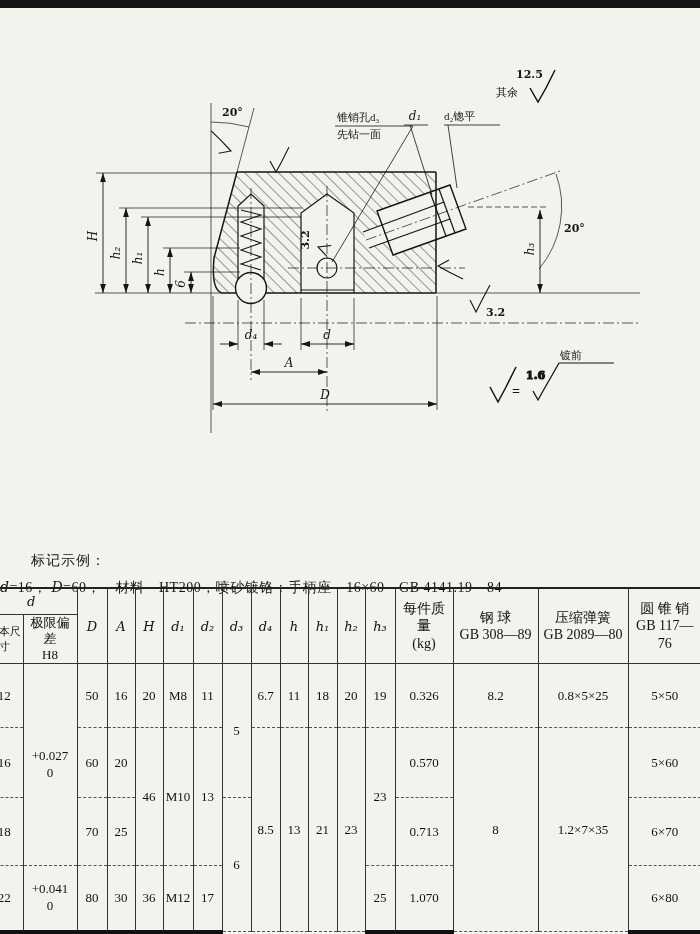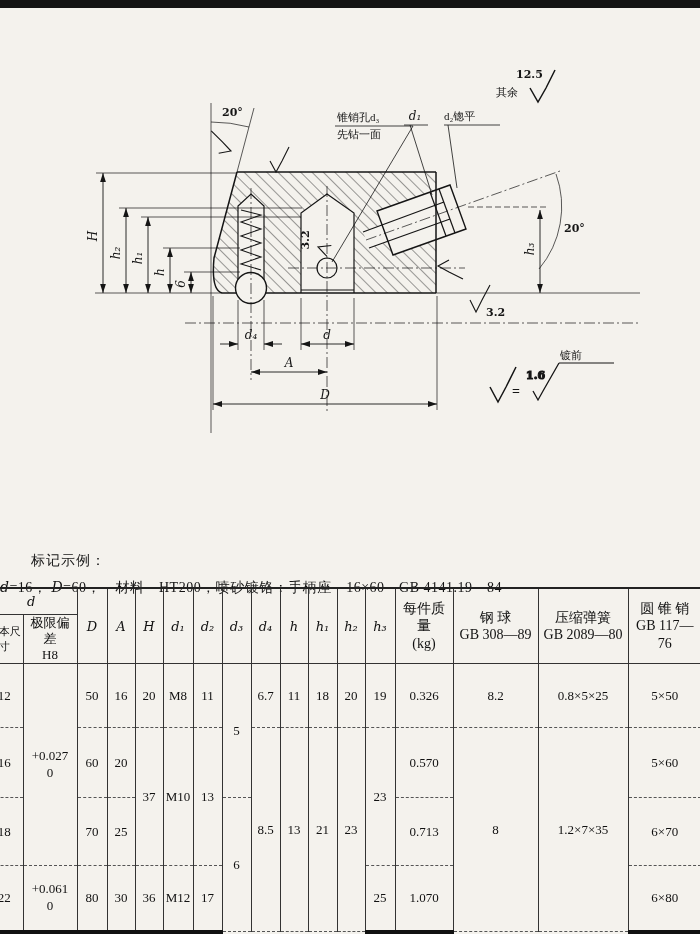--- a/index.html
+++ b/index.html
@@ -283,21 +283,21 @@
         <td>0.326</td>
         <td>8.2</td>
         <td>0.8×5×25</td>
         <td class="last">5×50</td>
       </tr>
 
       <tr style="height:70px">
         <td>16</td>
         <td>60</td>
         <td>20</td>
-        <td rowspan="2">37</td>
+        <td rowspan="2">46</td>
         <td rowspan="2">M10</td>
         <td rowspan="2">13</td>
         <td rowspan="3">8.5</td>
         <td rowspan="3">13</td>
         <td rowspan="3">21</td>
         <td rowspan="3">23</td>
         <td rowspan="2">23</td>
         <td>0.570</td>
         <td rowspan="3">8</td>
         <td rowspan="3">1.2×7×35</td>
@@ -309,21 +309,21 @@
         <td>70</td>
         <td>25</td>
         <td rowspan="2">6</td>
         <td>0.713</td>
         <td class="last">6×70</td>
       </tr>
 
       <tr style="height:66px" class="r4">
         <td>22</td>
         <td class="devcell">
-          <span>+0.061</span>
+          <span>+0.041</span>
               <span>0</span>
         </td>
         <td>80</td>
         <td>30</td>
         <td>36</td>
         <td>M12</td>
         <td>17</td>
         <td>25</td>
         <td>1.070</td>
         <td class="last">6×80</td>

